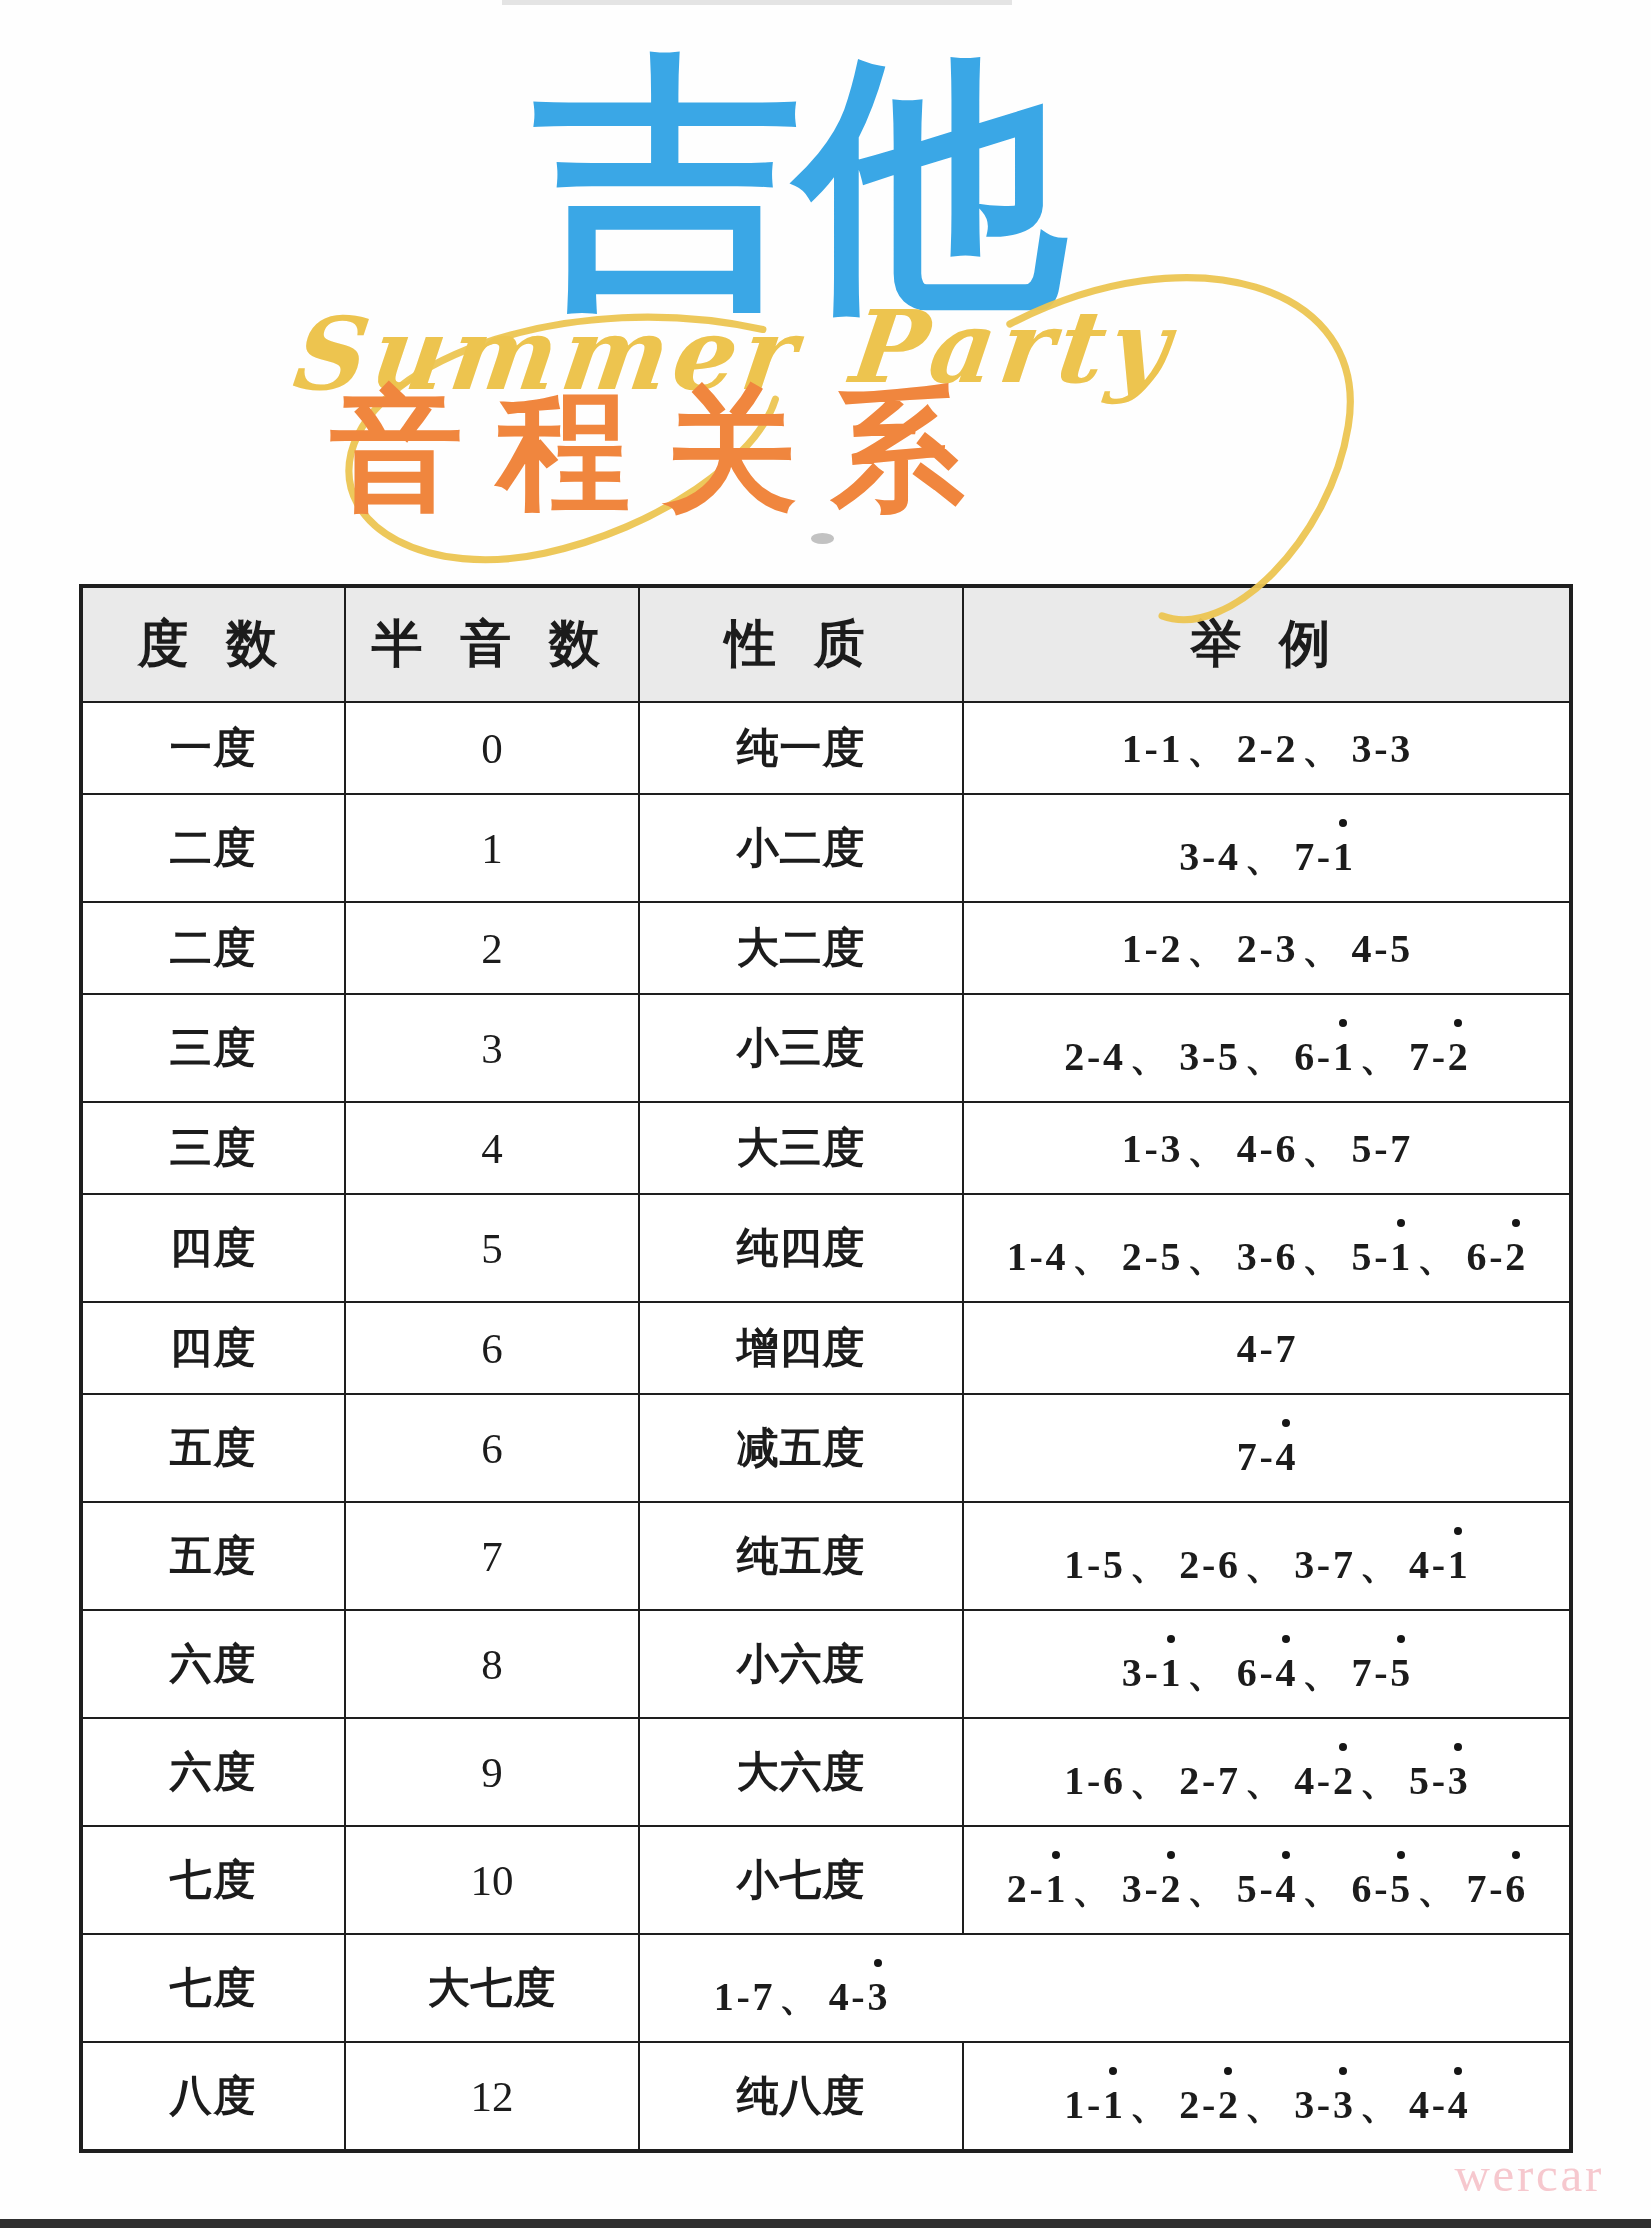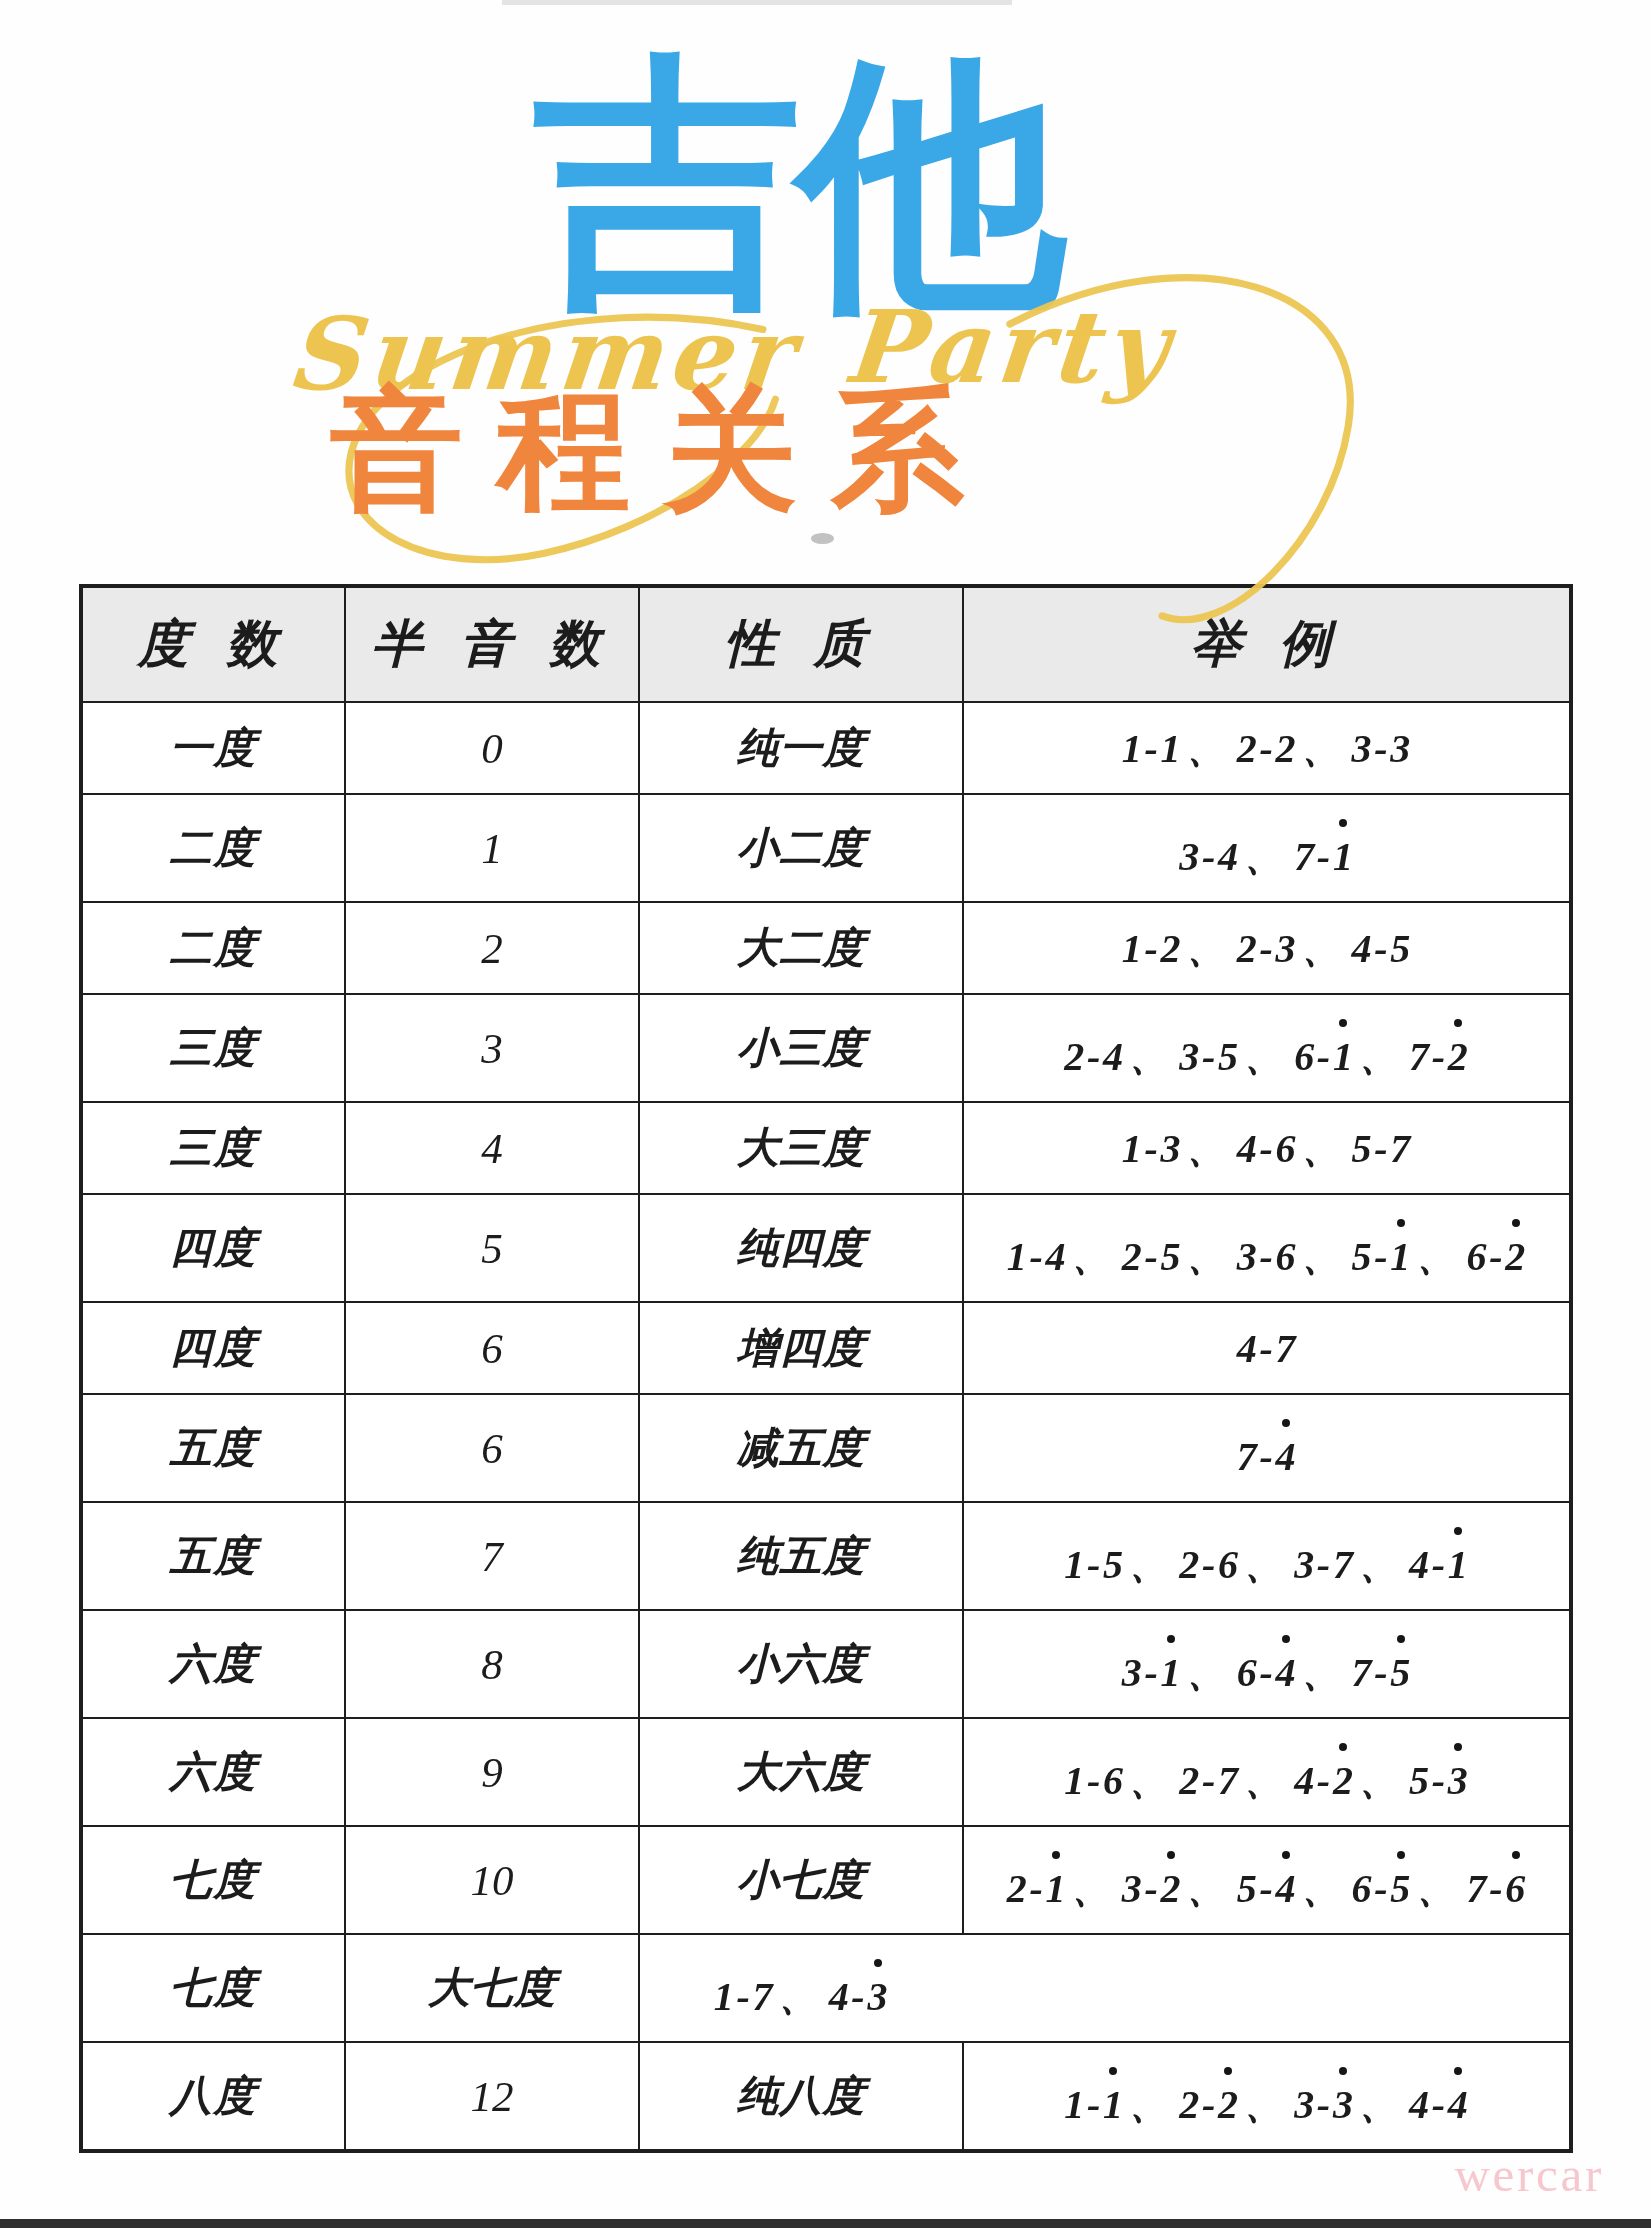--- a/index.html
+++ b/index.html
@@ -19,21 +19,21 @@
   .title-orange{position:absolute;top:384px;left:330px;margin:0;z-index:5;
                 font-family:"Liberation Sans","DejaVu Sans",sans-serif;font-weight:900;
                 font-size:133px;letter-spacing:34px;line-height:1;}
   .swirl{position:absolute;top:0;left:0;z-index:3;pointer-events:none;}
   .smudge{position:absolute;left:811px;top:533px;width:23px;height:10.7px;border-radius:50%;
           background:#8f8f8f;opacity:.55;}
   .topline{position:absolute;left:502px;top:0;width:510px;height:4.5px;background:#e4e4e4;}
 
   
   .table{position:absolute;left:79px;top:584px;width:1494px;background:#ffffff;
-         border:4.5px solid #1e1e1e;box-sizing:border-box;font-style:italic;}
+         border:4.5px solid #1e1e1e;box-sizing:border-box;}
   .row{display:grid;grid-template-columns:261px 294px 324px 1fr;height:90px;
        border-top:2.7px solid #1e1e1e;}
   .row.tall{height:106px;}
   .row.header{height:113px;border-top:none;background:#eaeaea;}
   .cell{display:flex;align-items:center;justify-content:center;
         border-left:2.7px solid #1e1e1e;overflow:hidden;}
   .cell:first-child{border-left:none;}
   .cell.h{font-size:51px;font-weight:700;letter-spacing:12.5px;}
   .c-degree{font-size:42px;font-weight:700;letter-spacing:1.8px;}
   .c-semi{font-size:43px;font-weight:400;}

